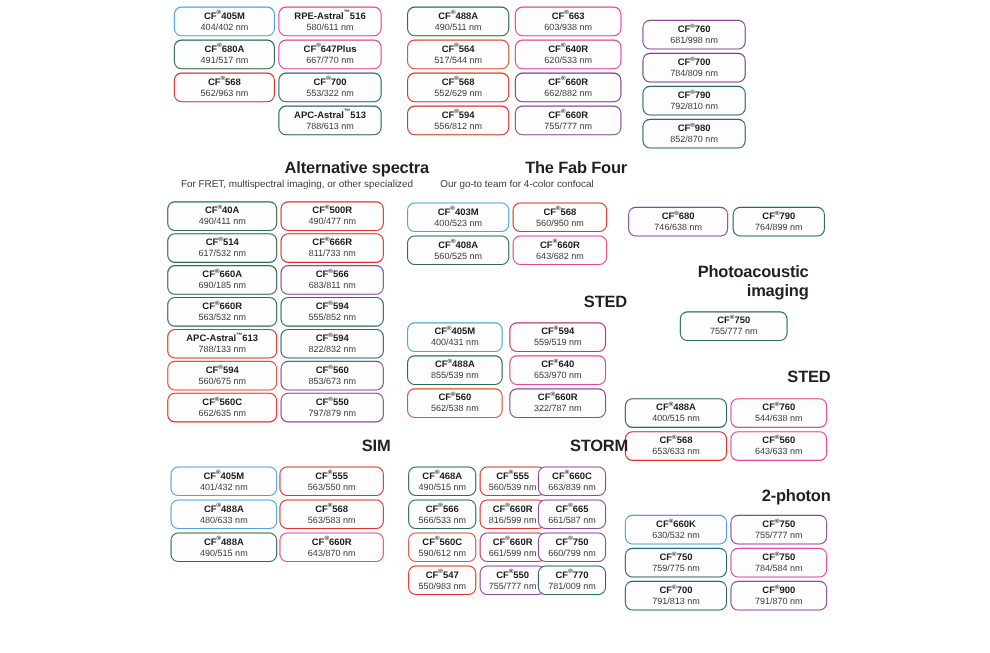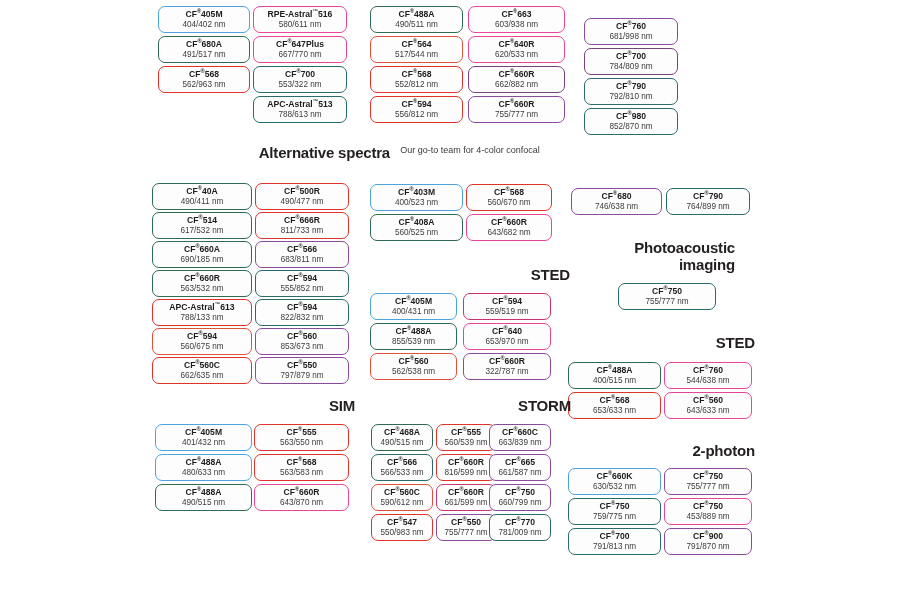--- a/index.html
+++ b/index.html
@@ -115,21 +115,21 @@
     <div class="chip" style="border-color: rgb(47, 107, 81);">
       <div class="name">CF<sup>®</sup>488A</div>
       <div class="spec">490/511 nm</div>
     </div>
     <div class="chip" style="border-color: rgb(224, 80, 58);">
       <div class="name">CF<sup>®</sup>564</div>
       <div class="spec">517/544 nm</div>
     </div>
     <div class="chip" style="border-color: rgb(224, 49, 42);">
       <div class="name">CF<sup>®</sup>568</div>
-      <div class="spec">552/812 nm</div>
+      <div class="spec">552/629 nm</div>
     </div>
     <div class="chip" style="border-color: rgb(224, 49, 42);">
       <div class="name">CF<sup>®</sup>594</div>
       <div class="spec">556/812 nm</div>
     </div>
   </div>
 <div class="chipgrid" style="left:468px; top:6px; width:97px; grid-auto-rows:27px; row-gap:3px;">
     <div class="chip" style="border-color: rgb(232, 68, 154);">
       <div class="name">CF<sup>®</sup>663</div>
       <div class="spec">603/938 nm</div>
@@ -161,20 +161,21 @@
       <div class="spec">792/810 nm</div>
     </div>
     <div class="chip" style="border-color: rgb(43, 106, 106);">
       <div class="name">CF<sup>®</sup>980</div>
       <div class="spec">852/870 nm</div>
     </div>
   </div>
 
 <div class="abs" style="left:150px; top:145px; width:240px;">
   <div class="sect-title">Alternative spectra</div>
+  <div class="sect-sub">For FRET, multispectral imaging, or other specialized</div>
 </div>
 <div class="chipgrid" style="left:152px; top:183px; width:100px; grid-auto-rows:27px; row-gap:2px;">
     <div class="chip" style="border-color: rgb(47, 107, 81);">
       <div class="name">CF<sup>®</sup>40A</div>
       <div class="spec">490/411 nm</div>
     </div>
     <div class="chip" style="border-color: rgb(47, 107, 81);">
       <div class="name">CF<sup>®</sup>514</div>
       <div class="spec">617/532 nm</div>
     </div>
@@ -224,36 +225,37 @@
       <div class="name">CF<sup>®</sup>560</div>
       <div class="spec">853/673 nm</div>
     </div>
     <div class="chip" style="border-color: rgb(139, 74, 156);">
       <div class="name">CF<sup>®</sup>550</div>
       <div class="spec">797/879 nm</div>
     </div>
   </div>
 
 <div class="abs" style="left:370px; top:145px; width:200px;">
+  <div class="sect-title">The Fab Four</div>
   <div class="sect-sub">Our go-to team for 4-color confocal</div>
 </div>
 <div class="chipgrid" style="left:370px; top:184px; width:93px; grid-auto-rows:27px; row-gap:3px;">
     <div class="chip" style="border-color: rgb(77, 163, 221);">
       <div class="name">CF<sup>®</sup>403M</div>
       <div class="spec">400/523 nm</div>
     </div>
     <div class="chip" style="border-color: rgb(47, 107, 81);">
       <div class="name">CF<sup>®</sup>408A</div>
       <div class="spec">560/525 nm</div>
     </div>
   </div>
 <div class="chipgrid" style="left:466px; top:184px; width:86px; grid-auto-rows:27px; row-gap:3px;">
     <div class="chip" style="border-color: rgb(224, 49, 42);">
       <div class="name">CF<sup>®</sup>568</div>
-      <div class="spec">560/670 nm</div>
+      <div class="spec">560/950 nm</div>
     </div>
     <div class="chip" style="border-color: rgb(232, 68, 154);">
       <div class="name">CF<sup>®</sup>660R</div>
       <div class="spec">643/682 nm</div>
     </div>
   </div>
 
 <div class="abs" style="left:370px; top:267px; width:200px;">
   <div class="sect-title">STED</div>
 </div>
@@ -350,21 +352,21 @@
       <div class="spec">791/813 nm</div>
     </div>
   </div>
 <div class="chipgrid" style="left:664px; top:468px; width:88px; grid-auto-rows:27px; row-gap:3px;">
     <div class="chip" style="border-color: rgb(139, 74, 156);">
       <div class="name">CF<sup>®</sup>750</div>
       <div class="spec">755/777 nm</div>
     </div>
     <div class="chip" style="border-color: rgb(232, 68, 154);">
       <div class="name">CF<sup>®</sup>750</div>
-      <div class="spec">453/889 nm</div>
+      <div class="spec">784/584 nm</div>
     </div>
     <div class="chip" style="border-color: rgb(139, 74, 156);">
       <div class="name">CF<sup>®</sup>900</div>
       <div class="spec">791/870 nm</div>
     </div>
   </div>
 
 <div class="abs" style="left:150px; top:398px; width:205px;">
   <div class="sect-title">SIM</div>
 </div>

